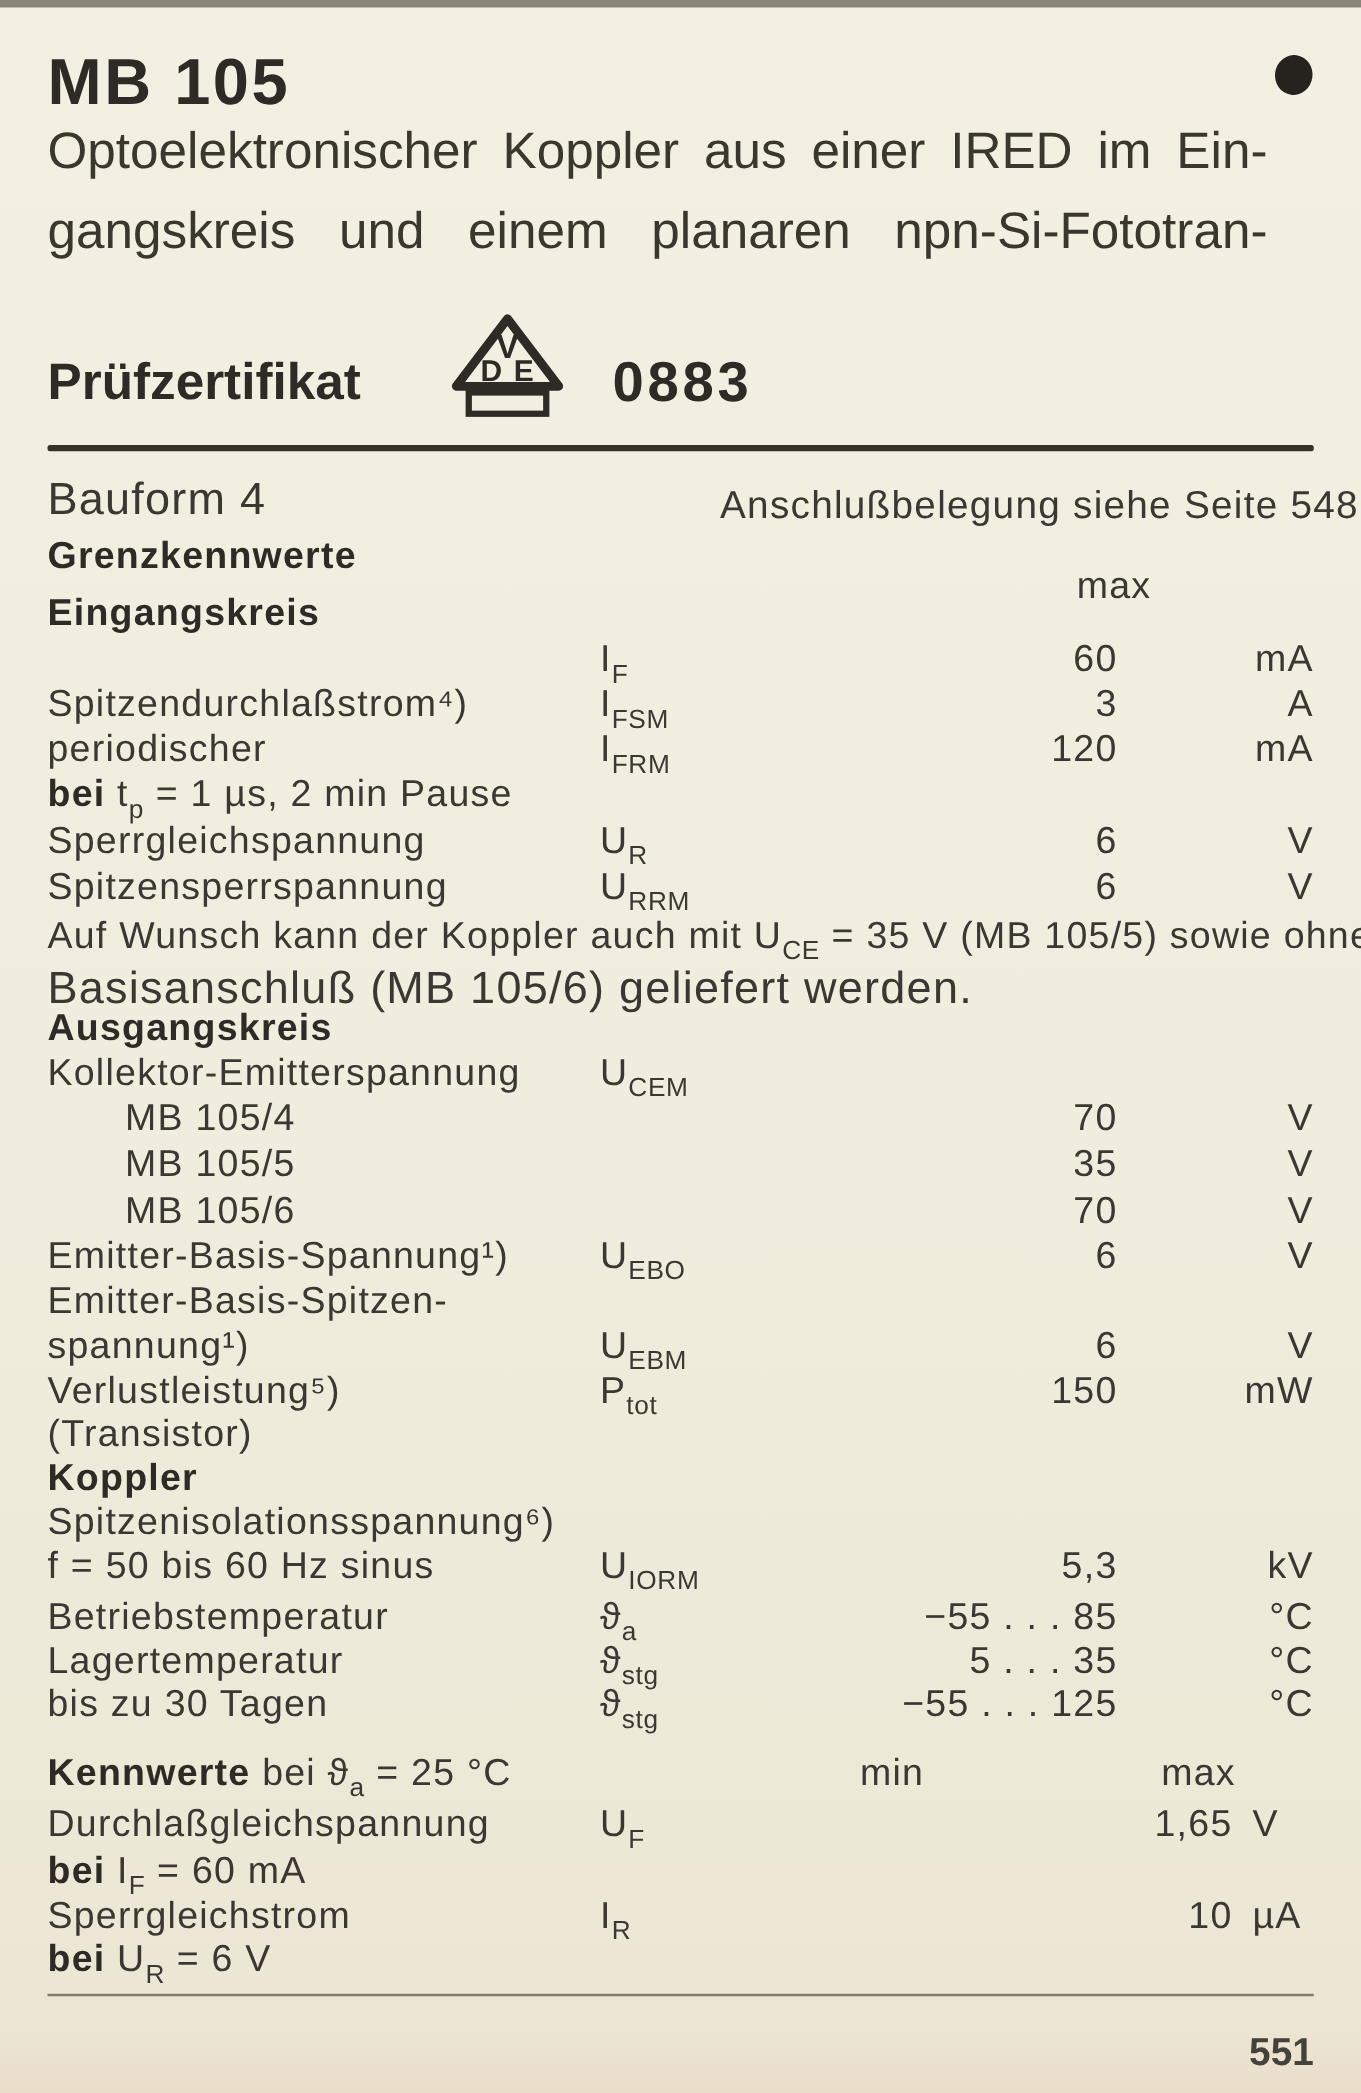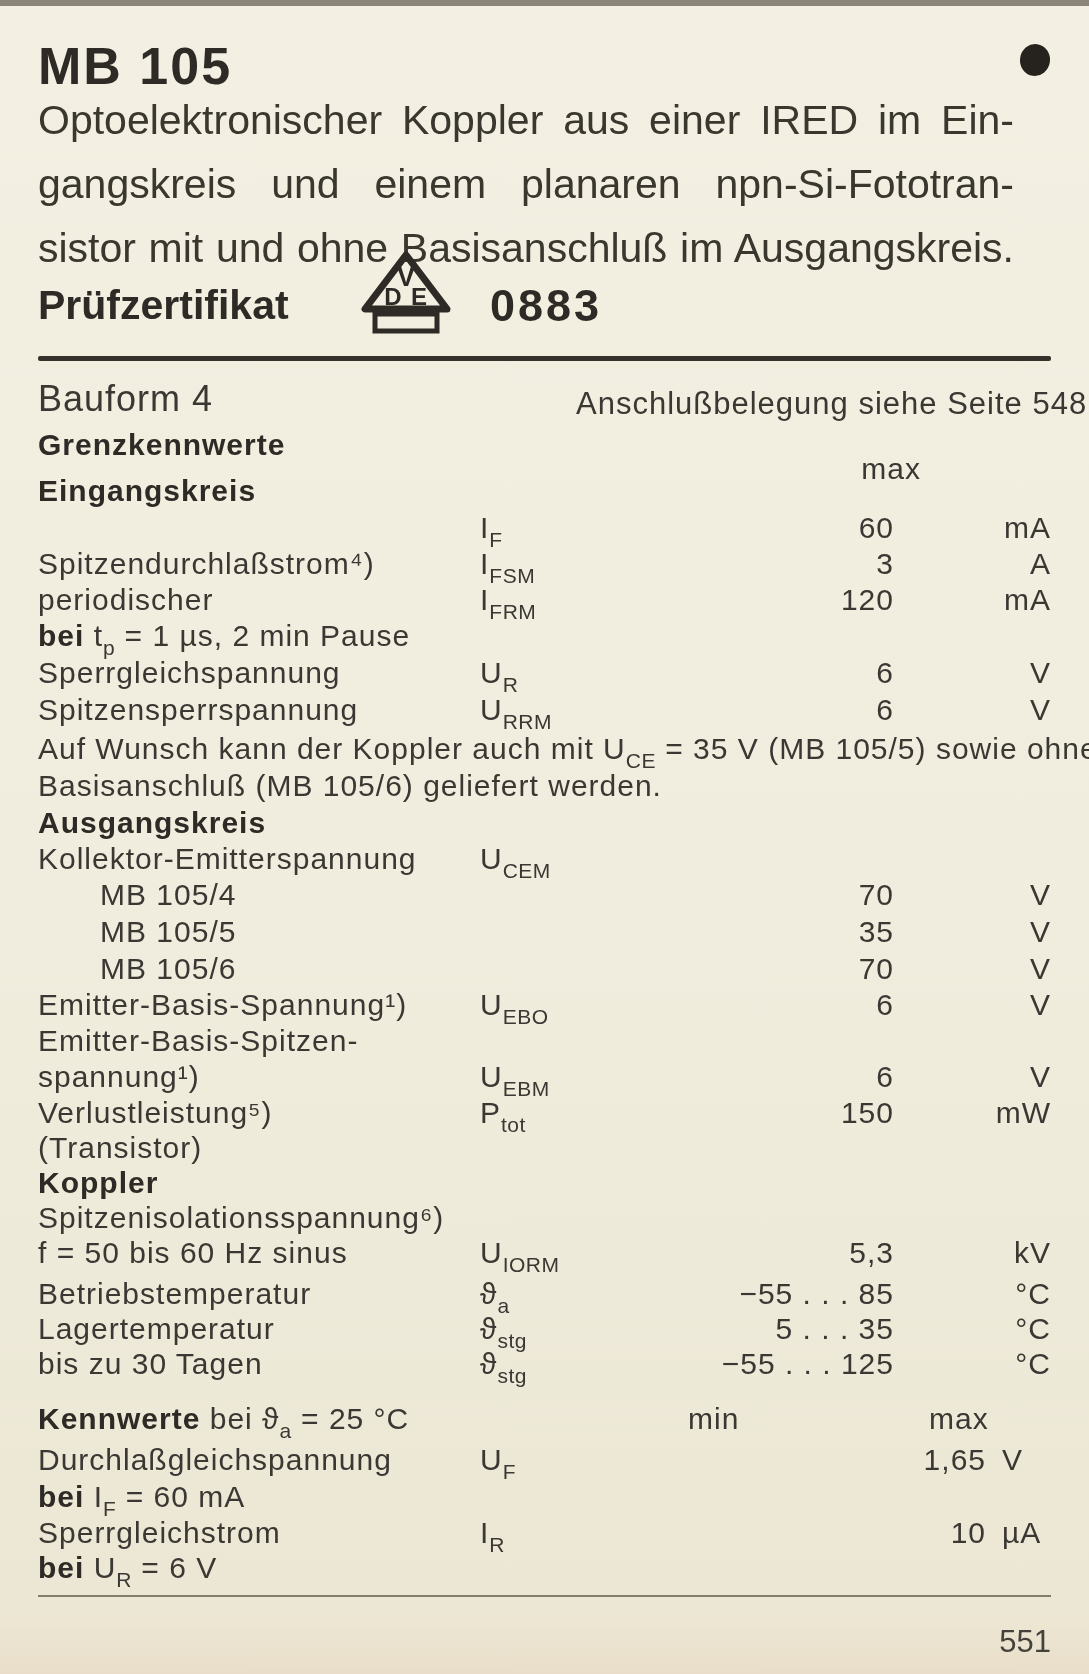--- a/index.html
+++ b/index.html
@@ -32,41 +32,40 @@
   .row .val{position:absolute;right:157px;white-space:nowrap;}
   .row .unit{position:absolute;right:0;white-space:nowrap;text-align:center;}
   .row .maxh{position:absolute;right:130px;}
   .sb{font-size:21px;position:relative;top:9px;letter-spacing:0.5px;}
   b.bw{font-weight:bold;color:#2e2b26;}
   
   .bauform{left:38px;top:372px;font-size:36px;letter-spacing:1px;}
   .pinout{left:576px;top:380px;font-size:31px;letter-spacing:1px;}
   
   .note1{left:38px;top:726px;width:1013px;font-size:30px;letter-spacing:1px;text-align:justify;text-align-last:justify;white-space:nowrap;}
-  .note2{left:38px;top:763px;width:1013px;font-size:30px;letter-spacing:1px;}
+  .note2{left:38px;top:763px;width:1013px;font-size:36px;letter-spacing:1px;}
   
   .kwrow .minh{position:absolute;left:650px;}
   .kwrow .maxh2{position:absolute;left:891px;}
   .kw .val{right:65px;}
   .kw .unit{right:auto;left:964px;}
-  .pagenum{left:38px;top:1618px;width:1013px;text-align:right;font-size:31px;color:#45423b;}
+  .pagenum{left:38px;top:1618px;width:1013px;text-align:right;font-size:31px;color:#45423b;font-weight:bold;}
   .vde-logo svg text{font-family:"Liberation Sans","DejaVu Sans",sans-serif;font-weight:bold;fill:#2e2b26;}
 </style>
 </head>
 <body>
 
 <div class="page">
 
   <div class="abs part-number">MB 105</div>
   <div class="abs corner-dot"></div>
 
   <div class="abs description">
     <div class="dline">Optoelektronischer Koppler aus einer IRED im Ein-</div>
     <div class="dline">gangskreis und einem planaren npn-Si-Fototran-</div>
-    <div class="dline">sistor mit und ohne Basisanschluß im Ausgangskreis.</div>
   </div>
 
   <div class="abs cert-label">Prüfzertifikat</div>
   <div class="abs vde-logo">
     <svg width="96" height="90" viewBox="0 0 96 90">
       <polygon points="48,7 7,61 89,61" fill="none" stroke="#2e2b26" stroke-width="7" stroke-linejoin="round"></polygon>
       <text x="48" y="38" font-size="27" text-anchor="middle">V</text>
       <text x="35" y="57" font-size="24" text-anchor="middle">D</text>
       <text x="61" y="57" font-size="24" text-anchor="middle">E</text>
       <rect x="17" y="66" width="62" height="17" fill="none" stroke="#2e2b26" stroke-width="5"></rect>

